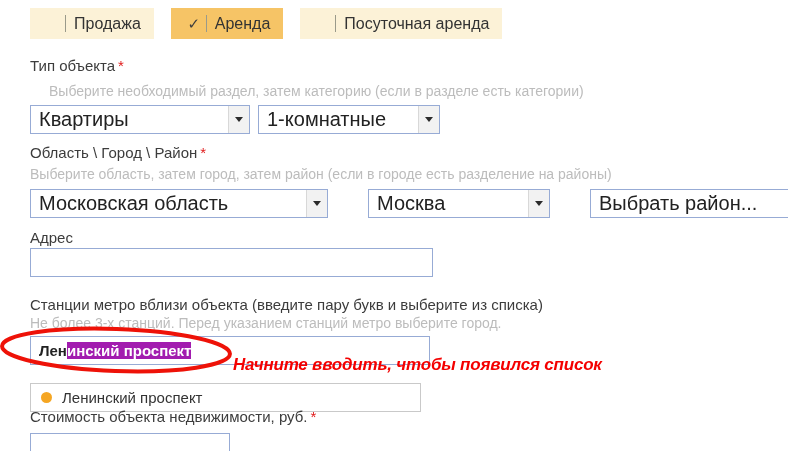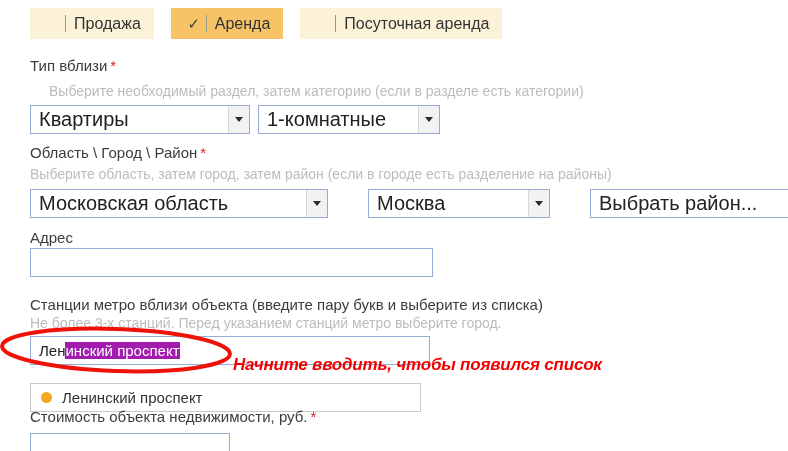--- a/index.html
+++ b/index.html
@@ -20,21 +20,21 @@
 
   
   .select-row { position:absolute; left:30px; display:flex; gap:8px; }
   .select { display:flex; align-items:stretch; border:1px solid #97abd5; background:#fff; height:29px; cursor:pointer; }
   .select .val { flex:1; display:flex; align-items:center; padding:0 8px; font-size:20px; color:#222; white-space:nowrap; overflow:hidden; }
   .select .btn { width:21px; border-left:1px solid #d8d8d8; background:#f2f2f2; display:flex; align-items:center; justify-content:center; }
   .select .tri { width:0; height:0; border-left:4px solid transparent; border-right:4px solid transparent; border-top:5px solid #2b2b2b; }
 
   
   .text-input { position:absolute; border:1px solid #97abd5; background:#fff; font-size:15px; padding:0 8px; font-family:inherit; color:#222; }
-  .metro-input { display:flex; align-items:center; white-space:pre; }
+  .metro-input { display:flex; align-items:center; white-space:pre;font-weight:bold; }
   .metro-sel { background:#a21caf; color:#fff; }
 
   
   .suggestion { position:absolute; left:30px; border:1px solid #c9c9c9; background:#fff; display:flex; align-items:center; padding:0 10px; cursor:pointer; }
   .dot { width:11px; height:11px; border-radius:50%; background:#f5a623; margin-right:10px; flex:0 0 auto; }
   .suggestion .sug-text { font-size:15px; color:#333; white-space:nowrap; }
 
   
   .ellipse-overlay { position:absolute; left:0; top:0; width:788px; height:451px; pointer-events:none; }
   .annot { position:absolute; left:233px; top:355px; font-size:17px; font-style:italic; font-weight:bold; color:#f40000; white-space:nowrap; letter-spacing:-0.2px; }
@@ -56,21 +56,21 @@
       <span>Аренда</span>
     </div>
     <div class="tab">
       <span class="check"></span>
       <span class="sep"></span>
       <span>Посуточная аренда</span>
     </div>
   </div>
 
   <div class="field-label" style="top:57px;">
-    <span>Тип вблизи</span><span class="req">*</span>
+    <span>Тип объекта</span><span class="req">*</span>
   </div>
   <div class="hint" style="top:83px;margin-left:19px;">Выберите необходимый раздел, затем категорию (если в разделе есть категории)</div>
   <div class="select-row" style="top:105px;">
     <div class="select" style="width:220px;">
       <span class="val">Квартиры</span>
       <span class="btn">
           <span class="tri"></span>
         </span>
     </div>
     <div class="select" style="width:182px;">

